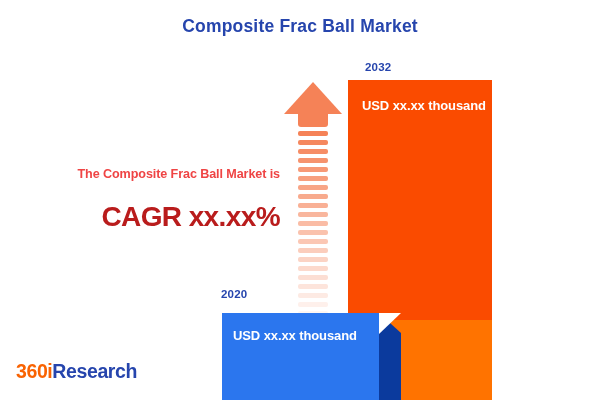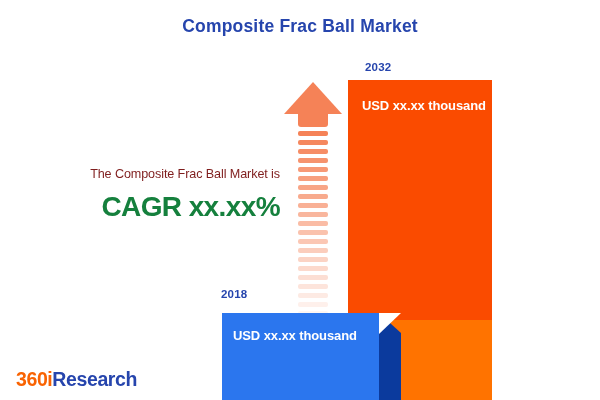--- a/index.html
+++ b/index.html
@@ -32,39 +32,39 @@
   
   .statement {
     position: absolute;
     left: 18px;
     top: 166px;
     width: 262px;
     text-align: right;
   }
   .statement-line {
     font-size: 12.6px;
-    font-weight: normal;
-    color: #7f1d1d;
+    font-weight: bold;
+    color: #ef4444;
     line-height: 16px;
     letter-spacing: -0.1px;
   }
   .cagr {
-    margin-top: 9px;
+    margin-top: 19px;
     font-size: 28px;
     font-weight: bold;
-    color: #15803d;
+    color: #b91c1c;
     letter-spacing: -0.6px;
     line-height: 32px;
   }
 
   
   .logo {
     position: absolute;
     left: 16px;
-    top: 368px;
+    top: 360px;
     font-size: 19.5px;
     font-weight: bold;
     letter-spacing: -0.4px;
     white-space: nowrap;
   }
   .logo .part-a { color: #f96302; }
   .logo .part-b { color: #2645ad; }
 
   
   .arrow-wrap {
@@ -246,21 +246,21 @@
   <div class="bar-2032-base-side"></div>
   <div class="bar-2032-base-face"></div>
   <div class="bar-2032-face"></div>
   <div class="bar-2032-notch"></div>
 
   <div class="bar-2024-side"></div>
   <div class="bar-2024-face"></div>
   <div class="bar-2024-notch"></div>
 
   <div class="year-label year-2032">2032</div>
-  <div class="year-label year-2024">2018</div>
+  <div class="year-label year-2024">2020</div>
 
   <div class="bar-value value-2032">USD xx.xx thousand</div>
   <div class="bar-value value-2024">USD xx.xx thousand</div>
 
   <div class="logo">
     <span class="part-a">360i</span><span class="part-b">Research</span>
   </div>
 
 </div>
 

